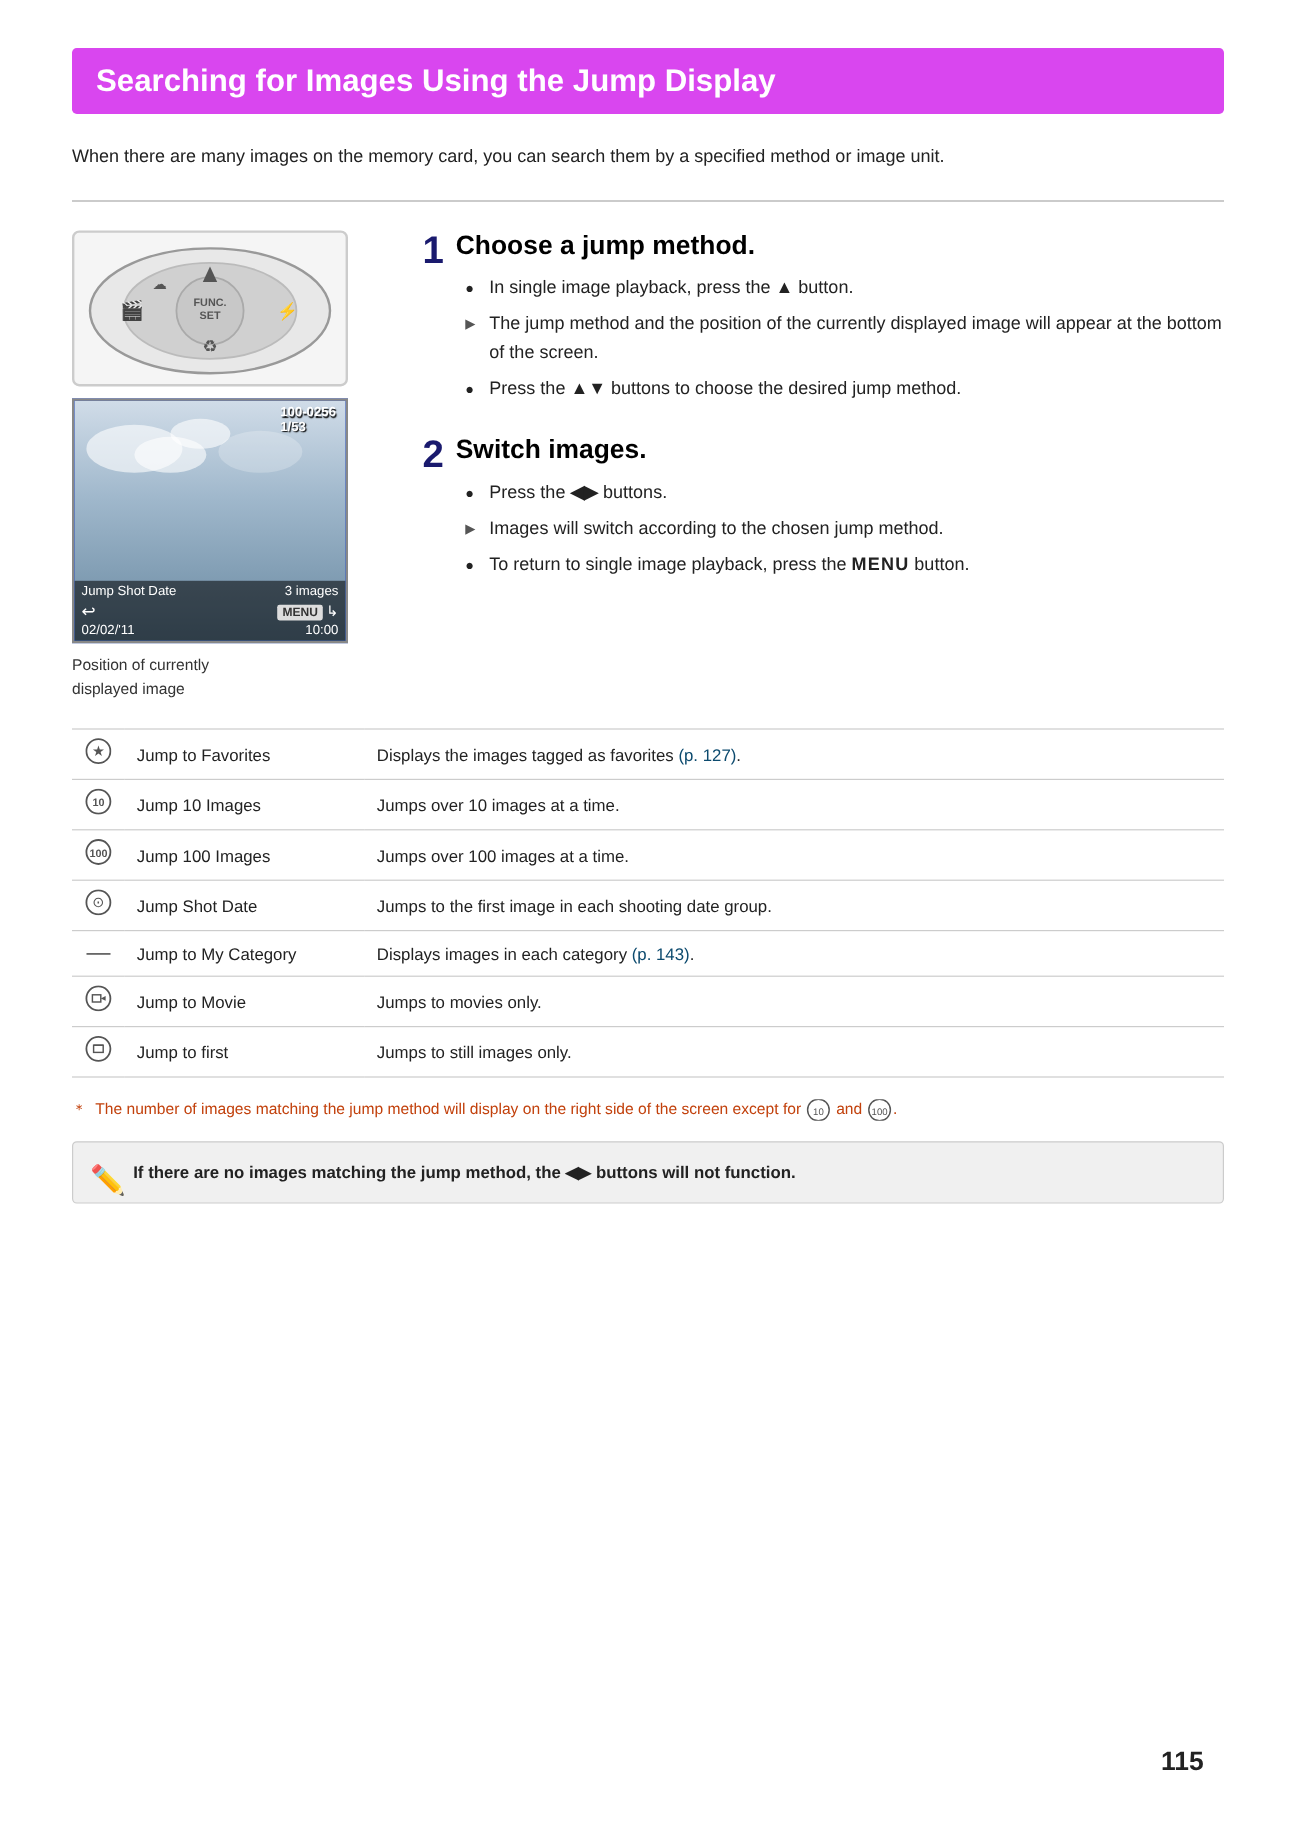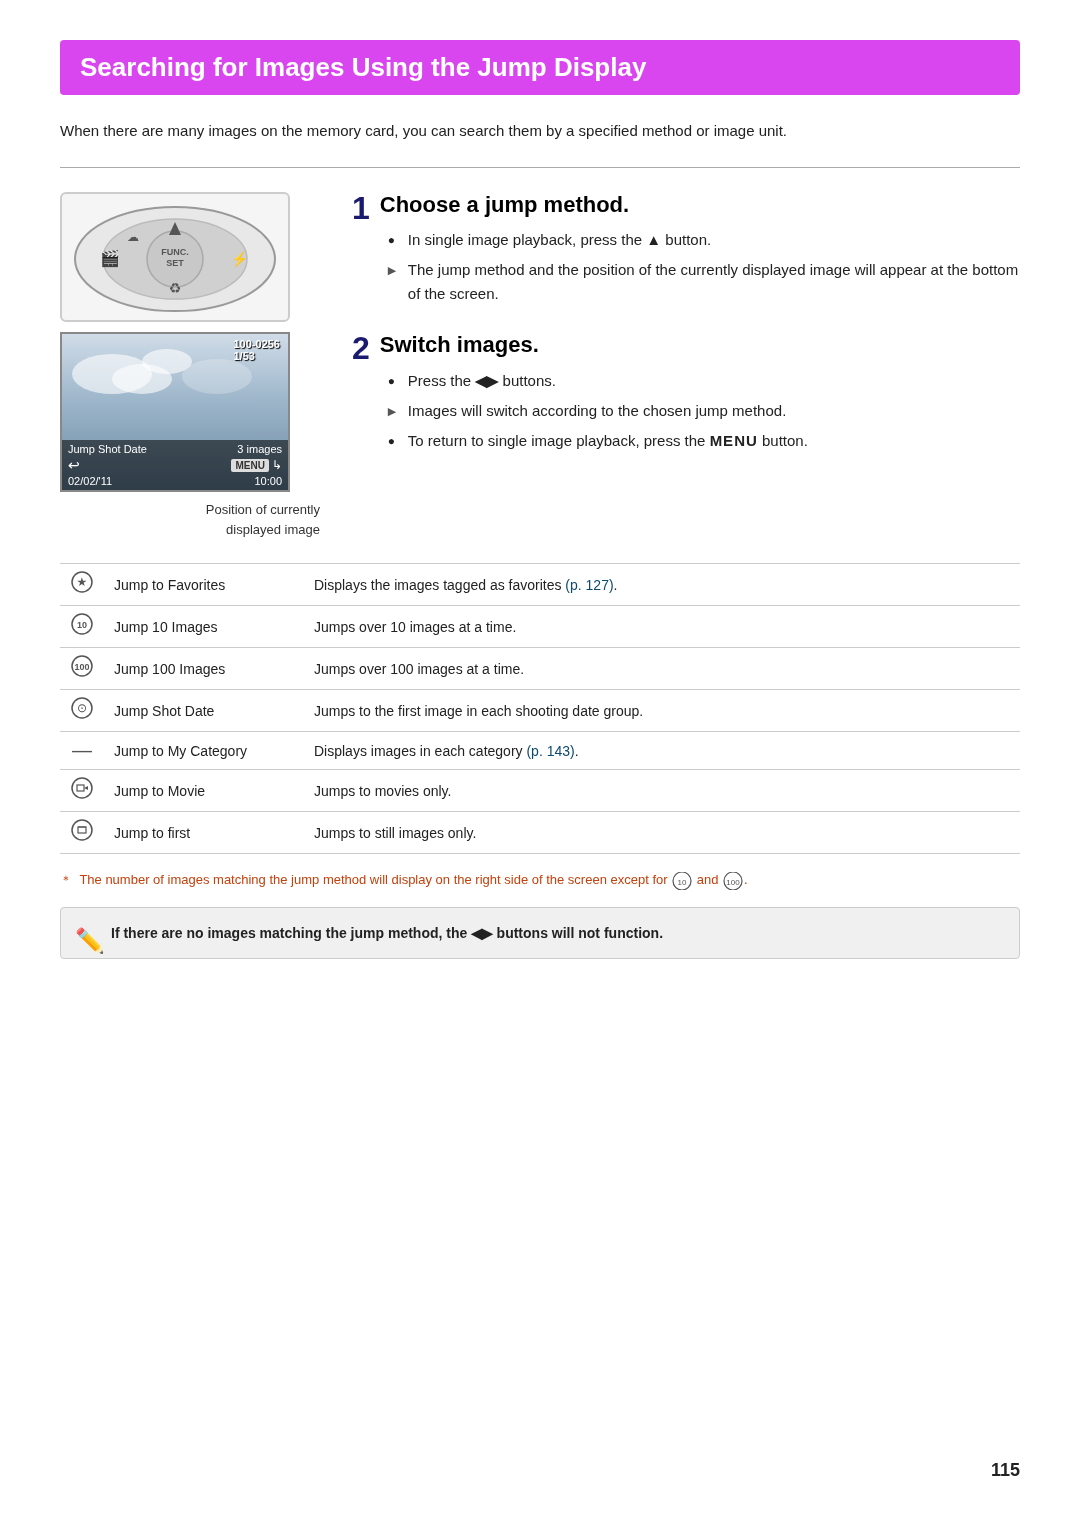--- a/index.html
+++ b/index.html
@@ -64,21 +64,21 @@
       align-items: center;
       justify-content: center;
       position: relative;
       overflow: hidden;
     }
 
     
     .camera-screen {
       border: 2px solid #888;
       width: 230px;
-      height: 160px;
+      height: 204px;
       background: #1d4ed8;
       position: relative;
       overflow: hidden;
       margin-bottom: 8px;
     }
 
     .camera-screen .screen-bg {
       width: 100%;
       height: 100%;
       background: linear-gradient(to bottom, #d0dce8 0%, #a0b8cc 40%, #6888a0 100%);
@@ -132,21 +132,20 @@
       padding: 1px 4px;
       border-radius: 2px;
       display: inline-block;
     }
 
     .caption {
       font-size: 13px;
       color: #333;
       line-height: 1.5;
       margin-top: 4px;
-      text-align: right;
     }
 
     
     .right-col {
       flex: 1;
     }
 
     
     .step {
       display: flex;
@@ -278,22 +277,22 @@
       left: 14px;
       top: 14px;
       font-size: 24px;
       color: #555;
     }
 
     
     .page-num {
       position: absolute;
       bottom: 40px;
-      right: 60px;
-      font-size: 18px;
+      right: 77px;
+      font-size: 22px;
       font-weight: bold;
       color: #222;
     }
 
     
     .controller-svg {
       width: 220px;
       height: 120px;
     }
 
@@ -386,20 +385,23 @@
       <div class="step-num">1</div>
       <div>
         <div class="step-title">Choose a jump method.</div>
         <ul class="bullet-list">
           <li class="circle">
             In single image playback, press the <strong>▲</strong> button.
           </li>
           <li class="triangle">
             The jump method and the position of the currently displayed image will appear at the bottom of the screen.
           </li>
+          <li class="circle">
+            Press the <strong>▲▼</strong> buttons to choose the desired jump method.
+          </li>
         </ul>
       </div>
     </div>
 
     <div class="step">
       <div class="step-num">2</div>
       <div>
         <div class="step-title">Switch images.</div>
         <ul class="bullet-list">
           <li class="circle">

